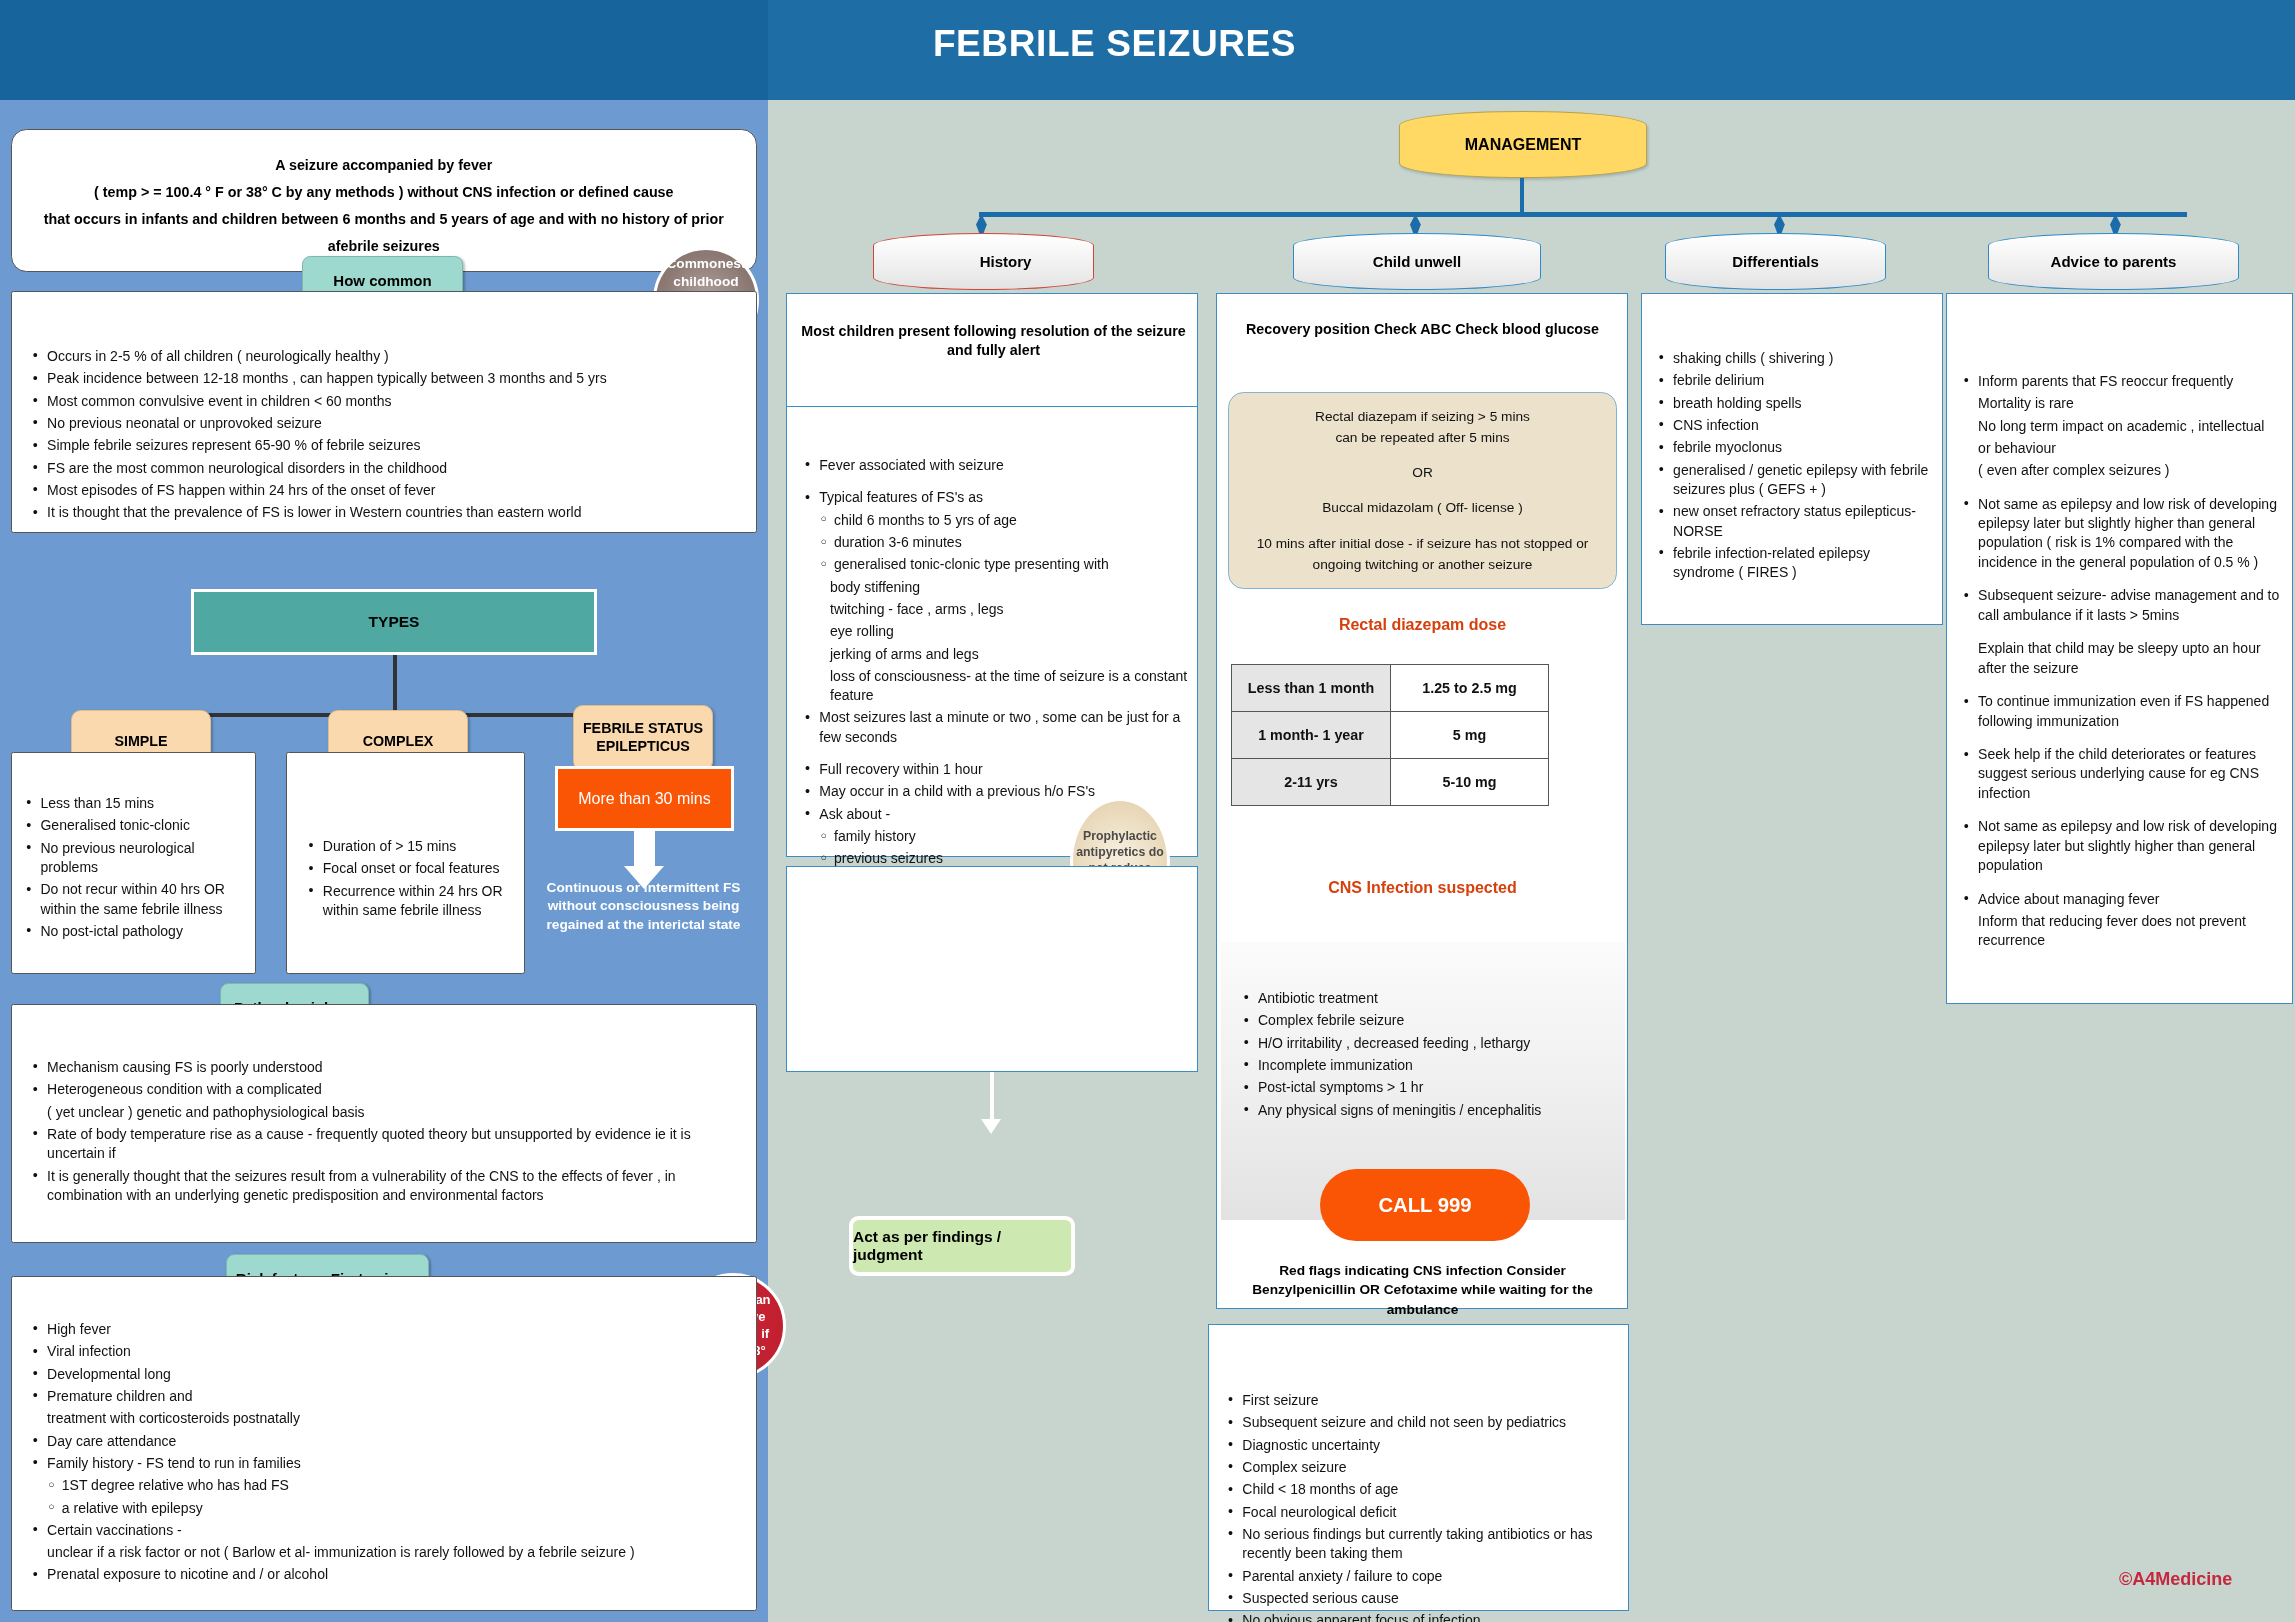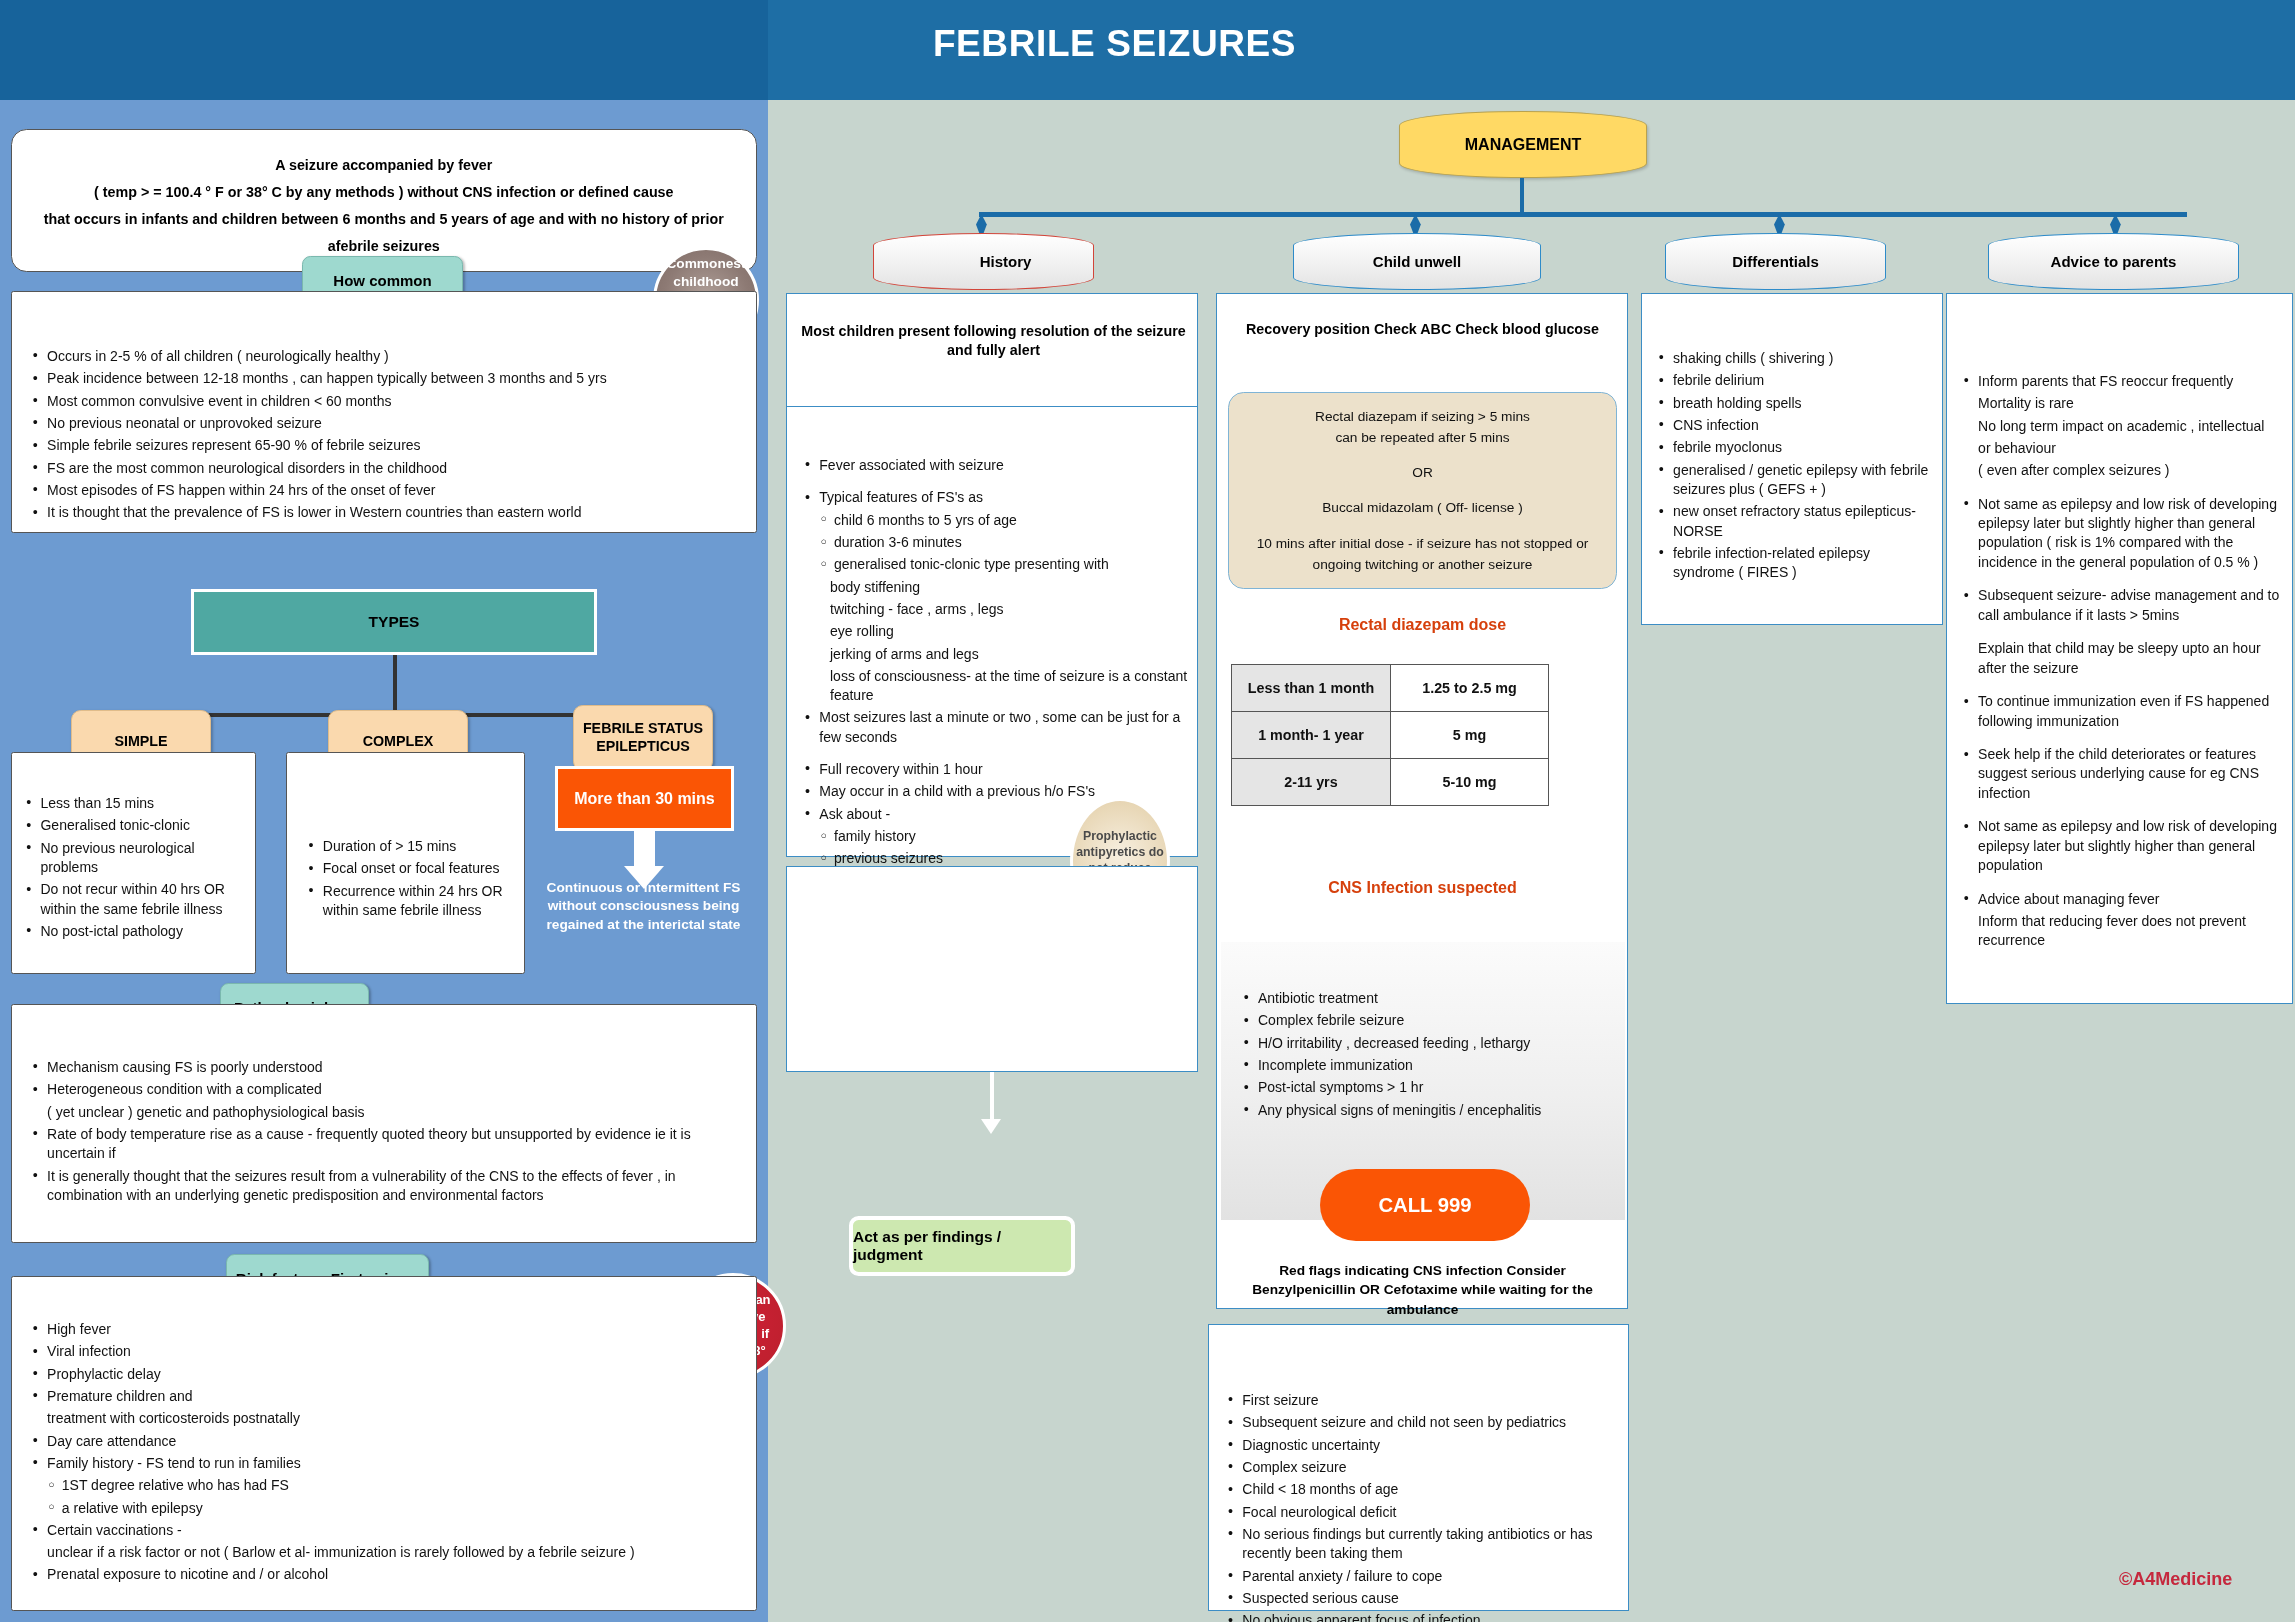--- a/index.html
+++ b/index.html
@@ -62,21 +62,21 @@
     box-shadow: 1.2px 1.8px 2.4px rgba(0,0,0,0.22);
   }
   .connline { position:absolute; background:#333; }
   .diamond {
     position:absolute; width:13px; height:24px; background:#fff; border:1.8px solid #333;
     clip-path: polygon(50% 0%, 100% 50%, 50% 100%, 0% 50%);
   }
   .orangebox {
     position:absolute; background:#fa5505; border:3.6px solid #ffffff;
     display:flex; align-items:center; justify-content:center; text-align:left;
-    color:#fff; font-size:16px; font-weight:bold; line-height:1.25;
+    color:#fff; font-size:16px; font-weight:normal; line-height:1.25;
   }
   .fatarrow {
     position:absolute;
   }
   .fatarrow .stem { position:absolute; background:#fff; }
   .fatarrow .head {
     position:absolute; width:0; height:0;
     border-left:20.3px solid transparent; border-right:20.3px solid transparent;
     border-top:23px solid #fff;
   }
@@ -254,21 +254,21 @@
       <li>It is generally thought that the seizures result from a vulnerability of the CNS to the effects of fever , in combination with an underlying genetic predisposition and environmental factors</li>
     </ul>
   </div>
 
   <div class="pill" style="left:226px; top:1254px; width:203px; height:48px;">Risk factors- First seizure</div>
   <div class="circle red" style="left:680px; top:1273px; width:106px; height:106px;">Consider an alternative diagnosis if fever &lt; 38°</div>
   <div class="wcard" style="left:10.8px; top:1276px; width:746px; height:335px;">
     <ul class="bul" style="position:absolute; left:15px; top:43px; right:13px;">
       <li>High fever</li>
       <li>Viral infection</li>
-      <li>Prophylactic delay</li>
+      <li>Developmental long</li>
       <li>Premature children and</li>
       <li class="plain">treatment with corticosteroids postnatally</li>
       <li>Day care attendance</li>
       <li>Family history - FS tend to run in families</li>
       <li class="sub">1ST degree relative who has had FS</li>
       <li class="sub">a relative with epilepsy</li>
       <li>Certain vaccinations -</li>
       <li class="plain">unclear if a risk factor or not ( Barlow et al- immunization is rarely followed by a febrile seizure )</li>
       <li>Prenatal exposure to nicotine and / or alcohol</li>
     </ul>

